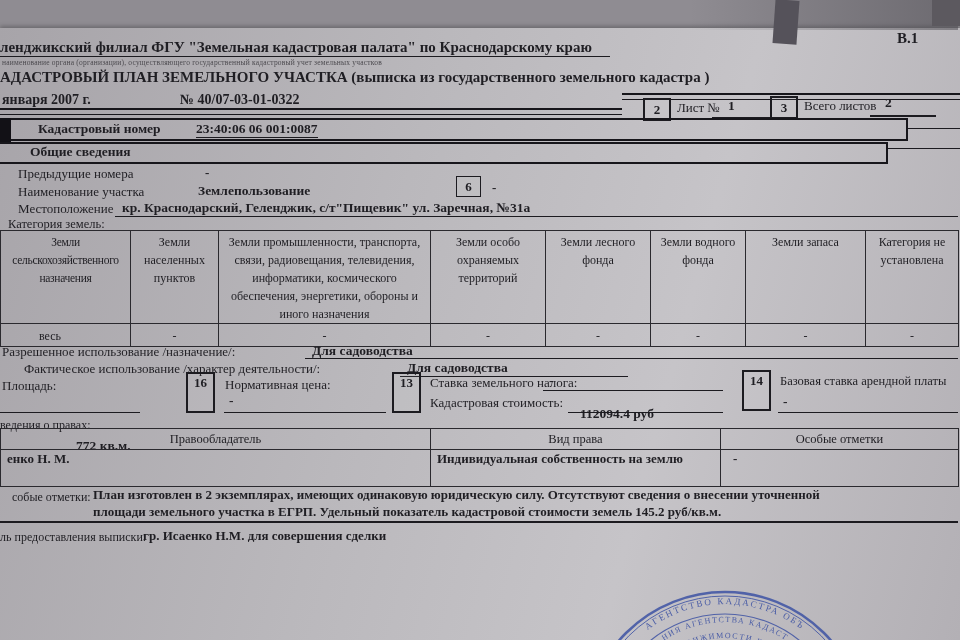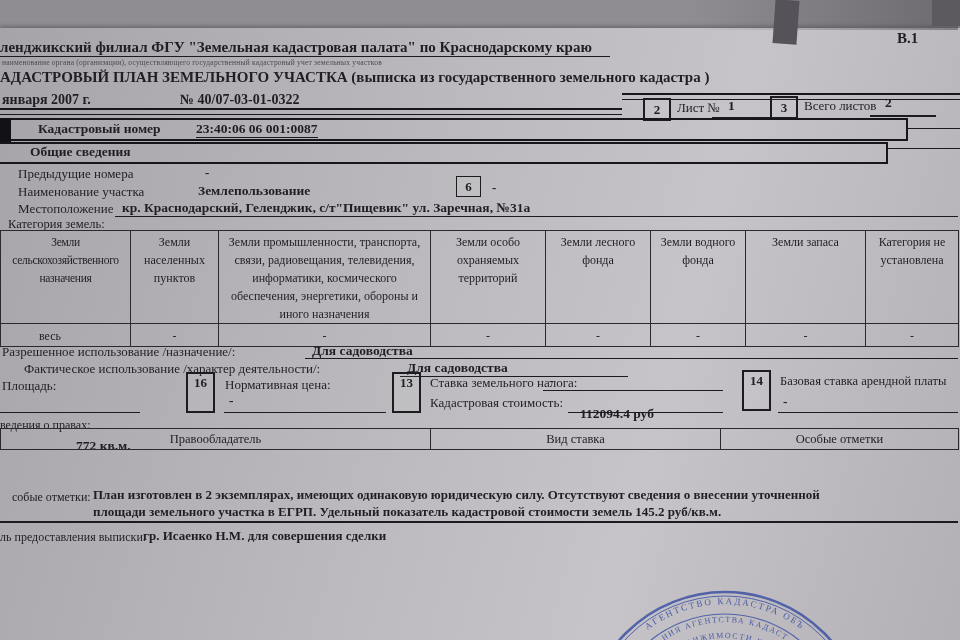--- a/index.html
+++ b/index.html
@@ -164,22 +164,27 @@
 <div class="abs t12" style="left:0;top:418px;">ведения о правах:</div>
 <table class="rights-table">
   <colgroup>
       <col style="width:430px">
       <col style="width:290px">
       <col style="width:238px">
     </colgroup>
   <tbody>
       <tr class="hdr">
     <td>Правообладатель</td>
-    <td>Вид ставка</td>
+    <td>Вид права</td>
     <td>Особые отметки</td>
+  </tr>
+  <tr class="vals">
+    <td>енко Н. М.</td>
+    <td class="wrap">Индивидуальная собственность на землю</td>
+    <td style="padding-left:12px;">-</td>
   </tr>
 </tbody>
   </table>
 
 <div class="abs t12" style="left:12px;top:490px;">собые отметки:</div>
 <div class="abs b t13" style="left:93px;top:487px;">План изготовлен в 2 экземплярах, имеющих одинаковую юридическую силу. Отсутствуют сведения о внесении уточненной</div>
 <div class="abs b t13" style="left:93px;top:504px;">площади земельного участка в ЕГРП. Удельный показатель кадастровой стоимости земель 145.2 руб/кв.м.</div>
 <div class="rule2" style="left:0;top:521px;width:958px;"></div>
 
 <div class="abs t12" style="left:0;top:530px;">ль предоставления выписки:</div>

